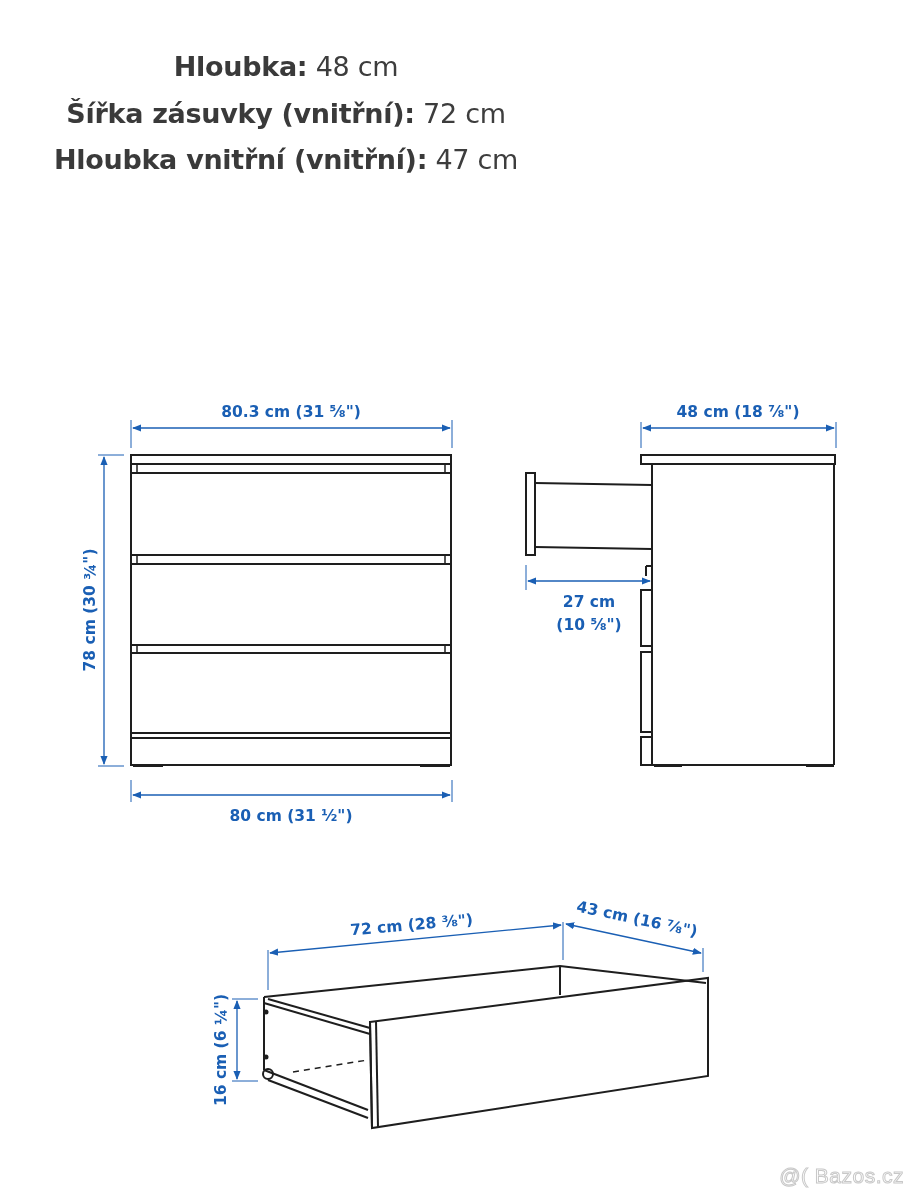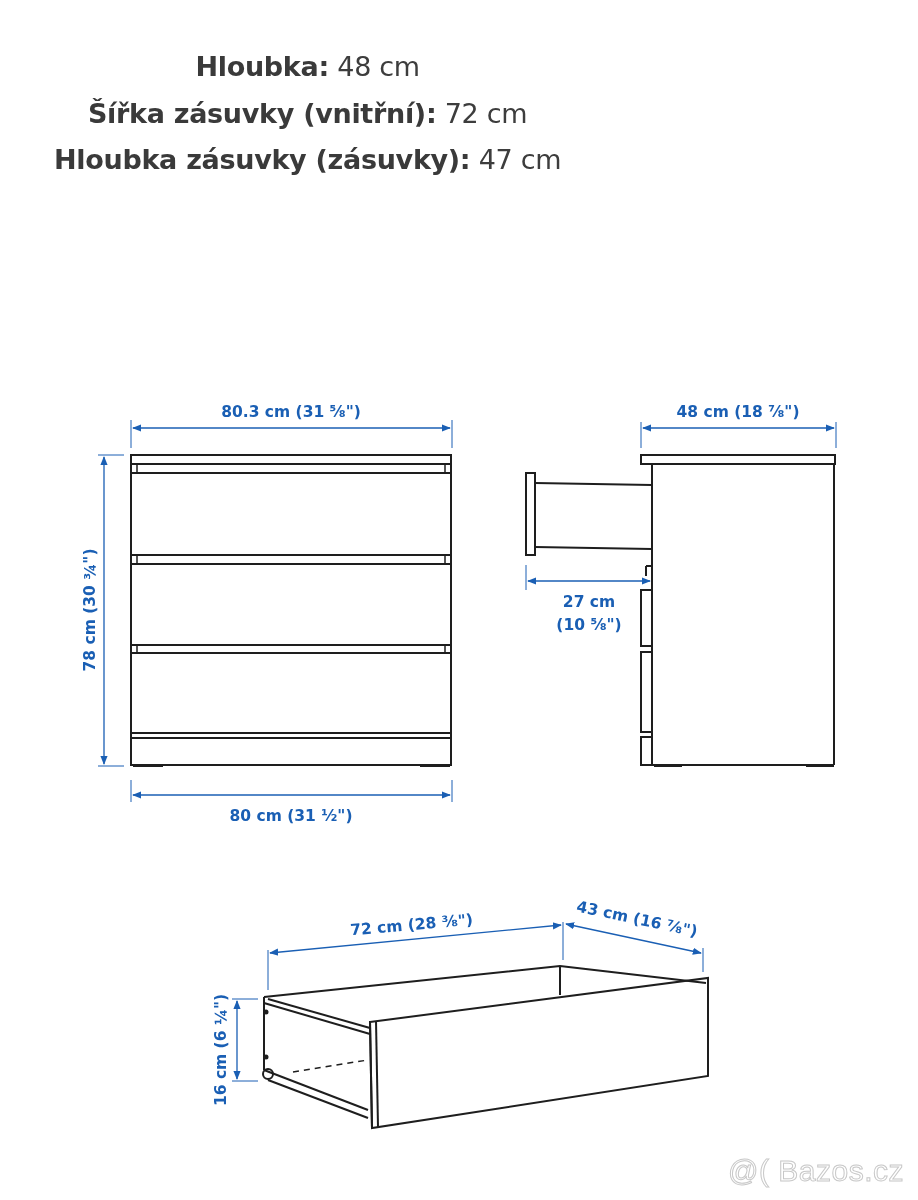--- a/index.html
+++ b/index.html
@@ -5,29 +5,29 @@
   html, body { margin: 0; padding: 0; background: #ffffff; }
   body { width: 918px; height: 1200px; position: relative; overflow: hidden;
          font-family: "DejaVu Sans", "Liberation Sans", sans-serif; }
   .specs { position: absolute; left: 38px; top: 28px; margin: 16px; padding: 0; list-style: none; text-align: center; }
   .spec-row { height: 46.5px; font-size: 27px; color: #333333; line-height: 46px; white-space: nowrap; letter-spacing: -0.3px; }
   .spec-label { font-weight: bold; color: #3a3a3a; }
   .spec-value { font-weight: normal; color: #3d3d3d; }
   svg.diagram { position: absolute; left: 0; top: 0; }
   .dimtext { font-family: "DejaVu Sans", "Liberation Sans", sans-serif; font-weight: bold; font-size: 15.5px; fill: #1a5fb4; }
   .watermark { position: absolute; right: 14px; bottom: 12px; font-family: "Liberation Sans", sans-serif;
-               font-size: 30px; color: #ffffff; -webkit-text-stroke: 1px #c8c8c8; letter-spacing: 0.5px; }
+               font-size: 21px; color: #ffffff; -webkit-text-stroke: 1px #c8c8c8; letter-spacing: 0.5px; }
 </style>
 </head>
 <body>
 
 <ul class="specs">
   <li class="spec-row"><span class="spec-label">Hloubka:</span> <span class="spec-value">48 cm</span></li>
   <li class="spec-row"><span class="spec-label">Šířka zásuvky (vnitřní):</span> <span class="spec-value">72 cm</span></li>
-  <li class="spec-row"><span class="spec-label">Hloubka zásuvky (zásuvky):</span> <span class="spec-value">47 cm</span></li>
+  <li class="spec-row"><span class="spec-label">Hloubka vnitřní (vnitřní):</span> <span class="spec-value">47 cm</span></li>
 </ul>
 
 <svg class="diagram" width="918" height="1200" viewBox="0 0 918 1200" xmlns="http://www.w3.org/2000/svg">
   <defs>
     <marker id="arr" viewBox="0 0 10 10" refX="9" refY="5" markerWidth="7" markerHeight="7" orient="auto-start-reverse">
       <path d="M0,1 L10,5 L0,9 z" fill="#1a5fb4"></path>
     </marker>
   </defs>
 
   <g>

